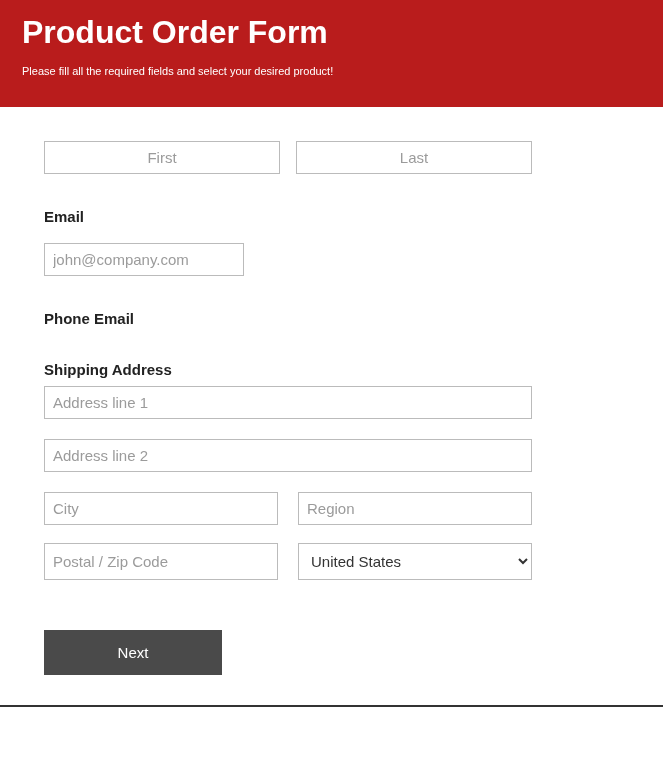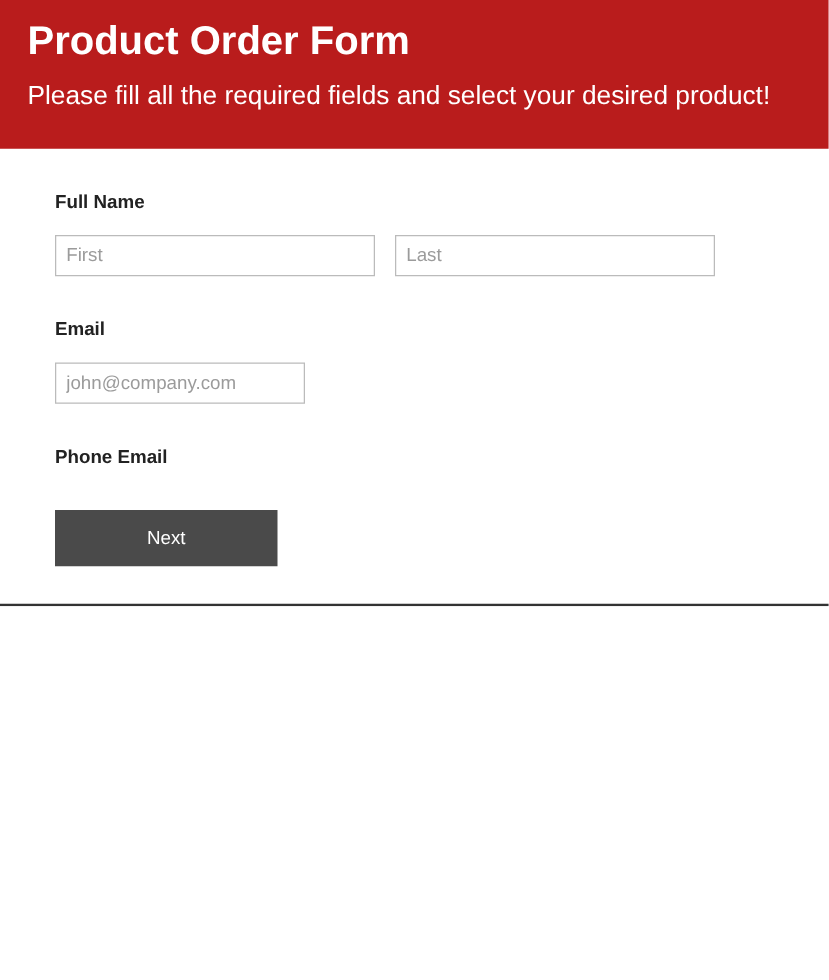--- a/index.html
+++ b/index.html
@@ -21,21 +21,21 @@
     
     .header-title {
       color: #ffffff;
       font-size: 32px;
       font-weight: bold;
       margin-bottom: 14px;
     }
     
     .header-subtitle {
       color: #ffffff;
-      font-size: 21px;
+      font-size: 11px;
     }
     
     .form-body {
       padding: 34px 44px 30px 44px;
       border-bottom: 2px solid #333;
     }
     
     .field-label {
       font-weight: bold;
       color: #222;
@@ -68,21 +68,22 @@
       font-size: 15px;
       font-family: inherit;
       color: #333;
     }
     
     input::placeholder {
       color: #9b9b9b;
     }
     
     .input-first, .input-last {
-      width: 256px;
+      width: 236px;
+      text-align: center;
     }
     
     .input-email, .input-phone {
       width: 200px;
     }
     
     .input-addr1, .input-addr2 {
       width: 488px;
       margin-bottom: 20px;
     }
@@ -119,32 +120,46 @@
 <body>
 
 <div class="header">
   <h1 class="header-title">Product Order Form</h1>
   <p class="header-subtitle">Please fill all the required fields and select your desired product!</p>
 </div>
 
 <div class="form-body">
 
   <div class="field-group">
-    <label class="field-label">Full Name</label>
     <div class="row">
       <input type="text" class="input-first" placeholder="First" style="">
       <input type="text" class="input-last" placeholder="Last" style="">
     </div>
   </div>
 
   <div class="field-group">
     <label class="field-label">Email</label>
     <input type="text" class="input-email" placeholder="john@company.com" style="">
   </div>
 
   <div class="field-group">
     <label class="field-label">Phone Email</label>
   </div>
 
+  <div class="field-group address-group">
+    <label class="field-label shipping-label">Shipping Address</label>
+    <input type="text" class="input-addr1" placeholder="Address line 1" style="">
+    <input type="text" class="input-addr2" placeholder="Address line 2" style="">
+    <div class="row address-row">
+      <input type="text" class="input-city" placeholder="City" style="">
+      <input type="text" class="input-region" placeholder="Region" style="">
+    </div>
+    <div class="row address-row">
+      <input type="text" class="input-postal" placeholder="Postal / Zip Code" style="">
+      <select class="input-country">
+        <option>United States</option>
+      </select>
+    </div>
+  </div>
 
   <button class="next-button">Next</button>
 
 </div>
 
 </body></html>

